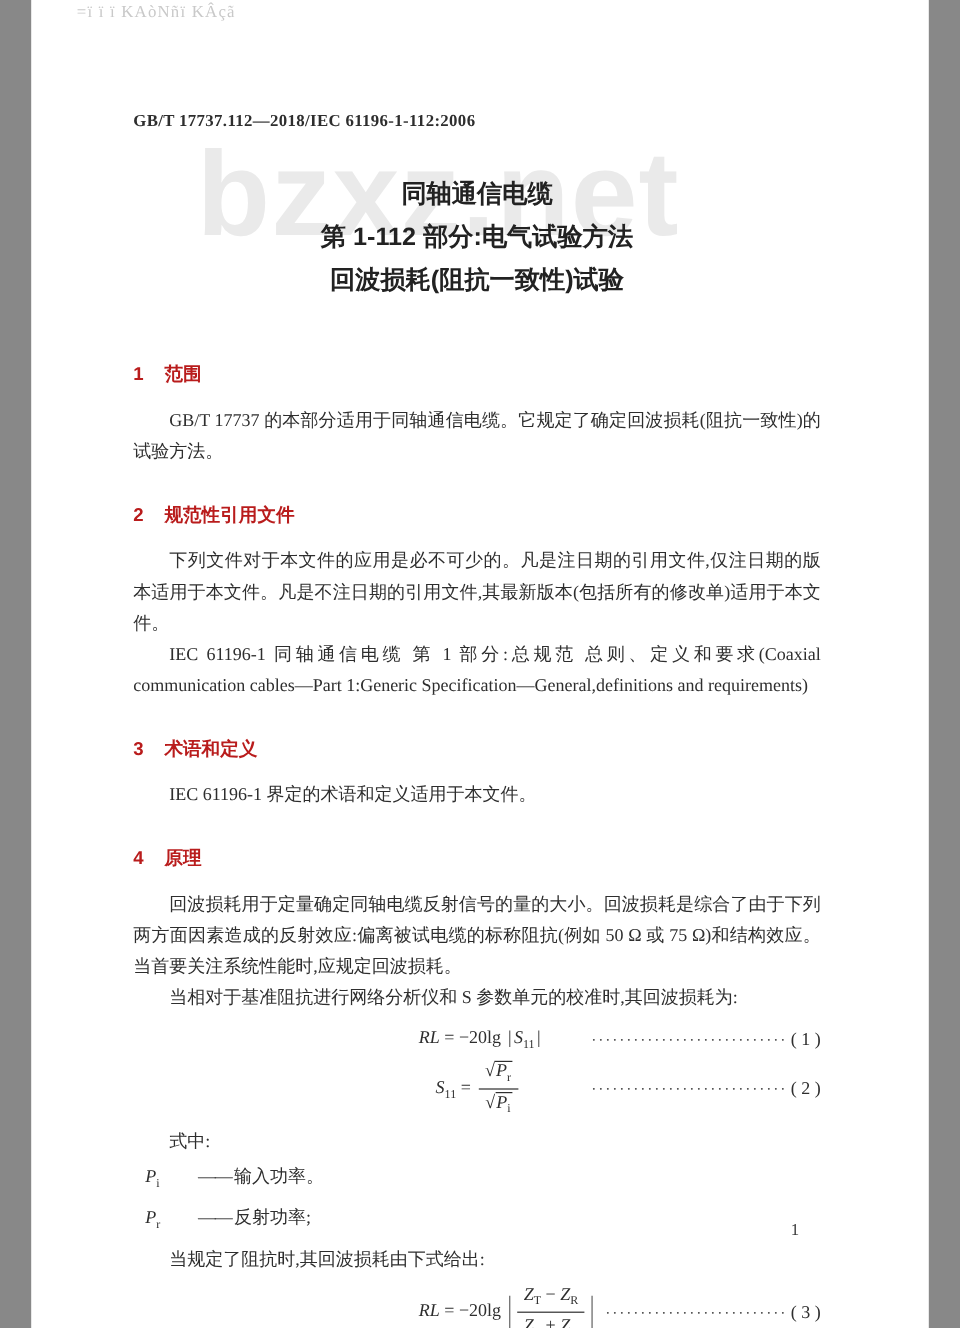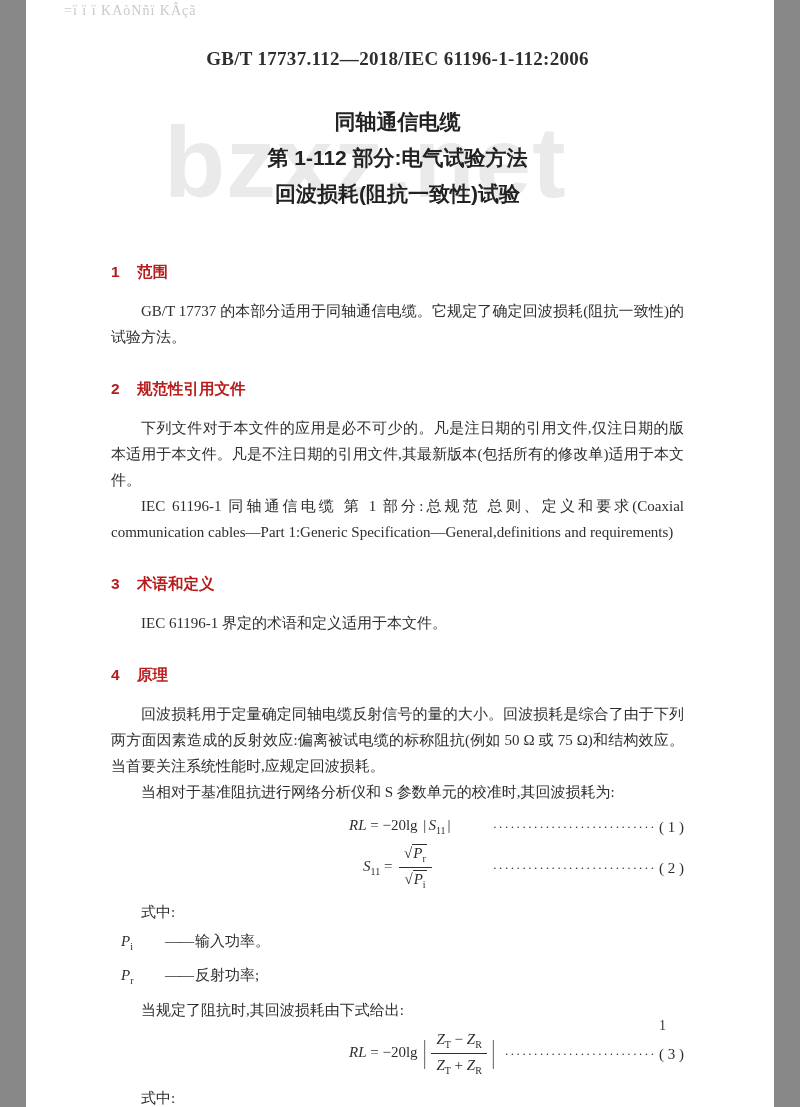--- a/index.html
+++ b/index.html
@@ -22,22 +22,22 @@
   }
   .wm-big {
     position:absolute; top:112px; left:138px;
     font-family:"Liberation Sans","DejaVu Sans",sans-serif;
     font-weight:bold; font-size:100px; letter-spacing:1px;
     color:#eaeaea; z-index:0; line-height:1;
     user-select:none;
   }
   .content { position:relative; z-index:1; padding:0 90px 0 85px; }
   .header-code {
-    padding-top:48px; text-align:center;
-    font-weight:bold; font-size:19px;
+    padding-top:94px; text-align:left;
+    font-weight:bold; font-size:14px;
     font-family:"Liberation Serif","DejaVu Serif",serif;
     letter-spacing:0.3px;
   }
   .doc-title {
     margin-top:34px; text-align:center;
     font-family:"Liberation Sans","DejaVu Sans",sans-serif;
     font-weight:bold; font-size:21px; line-height:36px;
     color:#222;
   }
   .sec {

